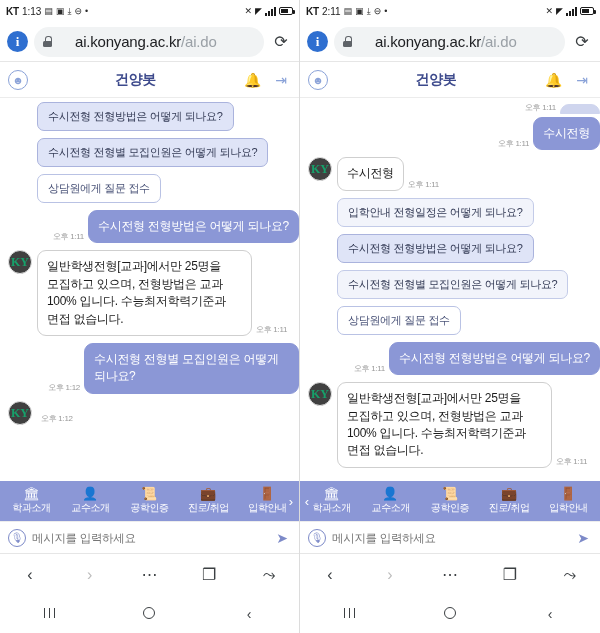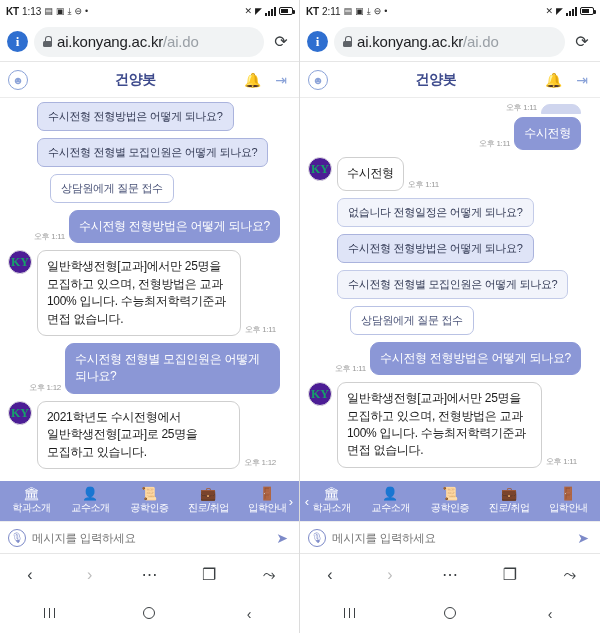--- a/index.html
+++ b/index.html
@@ -103,21 +103,21 @@
     font-family: "Liberation Serif", serif;
     flex: 0 0 21px;
   }
   .url-pill {
     flex: 1;
     height: 30px;
     background: #f1f3f4;
     border-radius: 15px;
     display: flex;
     align-items: center;
-    gap: 5px;
+    gap: 23px;
     padding: 0 9px;
     min-width: 0;
   }
   .lock {
     width: 9px; height: 11px;
     position: relative;
     flex: 0 0 9px;
   }
   .lock::before {
     content: "";
@@ -184,32 +184,32 @@
     color: #8aa2d8;
     display: flex; align-items: center; justify-content: center;
     font-size: 14px;
     flex: 0 0 20px;
   }
 
   
   .chat {
     flex: 1;
     background: #ffffff;
-    padding: 4px 19px 2px 8px;
+    padding: 4px 0 2px 8px;
     overflow: hidden;
     position: relative;
   }
   .row { display: flex; margin-bottom: 7px; align-items: flex-end; }
   .row.left { justify-content: flex-start; }
   .row.right { justify-content: flex-end; }
 
   .avatar {
     width: 24px; height: 24px;
     border-radius: 50%;
-    background: #4c1d95;
+    background: #404040;
     border: 1px solid #e4e4e4;
     flex: 0 0 24px;
     margin-right: 5px;
     display: flex; align-items: center; justify-content: center;
     font-size: 11px;
     font-weight: bold;
     color: #1f9b62;
     font-family: "Liberation Serif", serif;
     align-self: flex-start;
   }
@@ -244,21 +244,20 @@
     margin-bottom: 7px;
   }
   .chip.selected {
     background: #dfe4f7;
     border-color: #aab3dd;
   }
   .chip.outline {
     background: #ffffff;
     border: 1px solid #b9c2e4;
     color: #4a5378;
-    margin-left: 13px;
   }
   .chip-row { display: flex; }
   .chip-row.left { justify-content: flex-start; padding-left: 29px; }
   .ts {
     font-size: 8px;
     color: #9a9a9a;
     white-space: nowrap;
     margin: 0 4px 1px 4px;
     letter-spacing: -0.3px;
   }
@@ -457,21 +456,20 @@
 
         <div class="row right">
           <span class="ts">오후 1:12</span>
           <div class="bubble user">수시전형 전형별 모집인원은 어떻게 되나요?</div>
         </div>
 
         <div class="row left">
           <div class="avatar">
               <span class="kakao-k">KY</span>
             </div>
-          <div class="bubble bot">2021학년도 수시전형에서 일반학생전형[교과]로 25명을 모집하고 있습니다.</div>
           <span class="ts">오후 1:12</span>
         </div>
       </div>
 
       <div class="quickbar">
         <div class="qitem">
           <span class="qico">🏛</span>
           <span class="qlbl">학과소개</span>
         </div>
         <div class="qitem">
@@ -568,21 +566,21 @@
 
         <div class="row left">
           <div class="avatar">
               <span class="kakao-k">KY</span>
             </div>
           <div class="bubble bot">수시전형</div>
           <span class="ts">오후 1:11</span>
         </div>
 
         <div class="chip-row left">
-          <span class="chip">없습니다 전형일정은 어떻게 되나요?</span>
+          <span class="chip">입학안내 전형일정은 어떻게 되나요?</span>
         </div>
         <div class="chip-row left">
           <span class="chip selected">수시전형 전형방법은 어떻게 되나요?</span>
         </div>
         <div class="chip-row left">
           <span class="chip">수시전형 전형별 모집인원은 어떻게 되나요?</span>
         </div>
         <div class="chip-row left">
           <span class="chip outline">상담원에게 질문 접수</span>
         </div>

